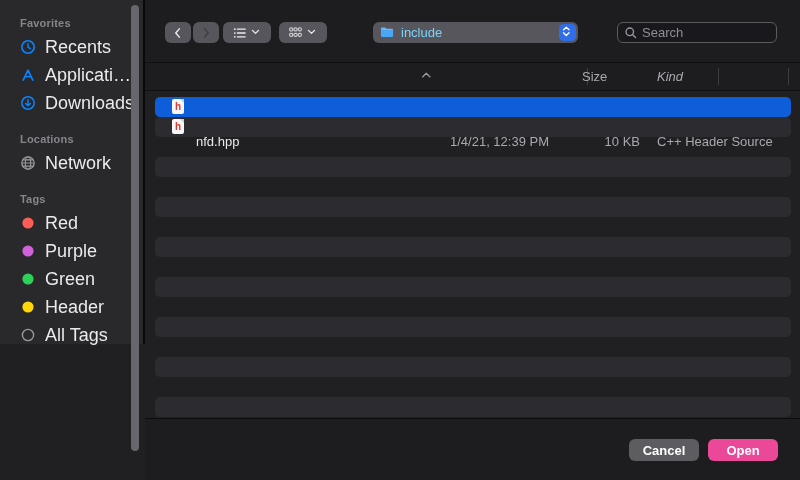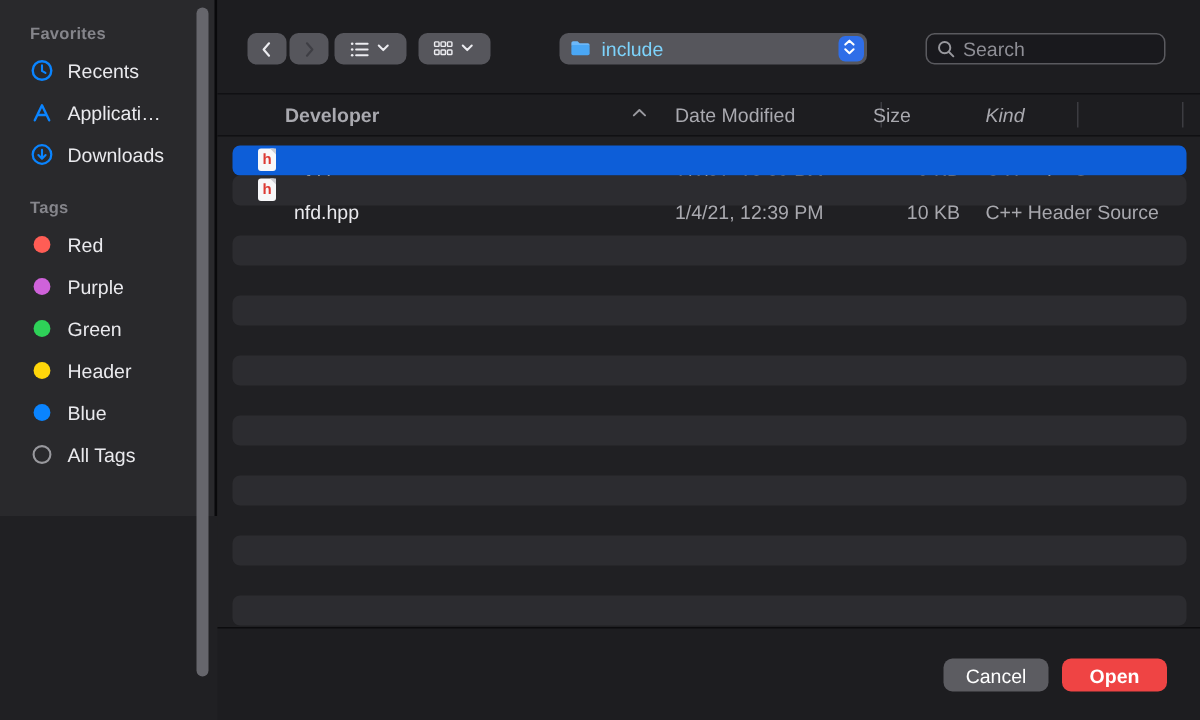--- a/index.html
+++ b/index.html
@@ -12,21 +12,21 @@
   .window{position:absolute;inset:0;}
 
   
   .sidebar{position:absolute;left:0;top:0;width:145px;height:344px;
     background:#29292c;border-right:2px solid #09090b;box-sizing:border-box;}
   .sidebar-sections{padding-top:13px;}
   .section-label{margin-top:12px;height:20px;line-height:20px;padding-left:20px;
     color:#85858b;font-size:11px;font-weight:700;letter-spacing:.2px;}
   .side-section:first-child .section-label{margin-top:0;}
   .side-item{height:28px;display:flex;align-items:center;padding-left:20px;gap:9px;
-    font-size:13px;color:#eaeaee;white-space:nowrap;cursor:default;}
+    font-size:18px;color:#eaeaee;white-space:nowrap;cursor:default;}
   .side-item .icon{width:16px;height:16px;display:inline-flex;align-items:center;justify-content:center;flex:0 0 16px;}
   .sidebar-scrollbar{position:absolute;top:5px;right:4px;width:8px;height:446px;
     border-radius:4px;background:#66666c;}
 
   
   .content{position:absolute;left:145px;top:0;width:655px;height:480px;background:#202023;}
 
   
   .toolbar{position:absolute;top:0;left:0;width:100%;height:62px;background:#1d1d20;}
   .tb-btn{position:absolute;top:22px;height:21px;background:#56565c;border:none;
@@ -82,23 +82,23 @@
     border-top:4px solid #cdcdd3;border-left:4px solid transparent;}
   .file-icon .letter{position:absolute;left:0;right:0;top:2px;text-align:center;
     font-size:10px;line-height:11px;font-weight:700;color:#dd3a34;}
 
   
   .footer{position:absolute;top:418px;left:0;width:100%;height:62px;background:#1d1d20;
     border-top:1px solid #0c0c0e;box-sizing:border-box;display:flex;justify-content:flex-end;
     align-items:flex-start;gap:9px;padding:20px 22px 0 0;}
   .btn{height:22px;border:none;border-radius:6px;font-size:13px;color:#fff;
     padding:0 13px;min-width:70px;box-sizing:border-box;display:flex;align-items:center;
-    justify-content:center;font-family:inherit;cursor:default;}
+    justify-content:center;font-family:inherit;cursor:default;font-weight:bold;}
   .btn-cancel{background:#5c5c61;}
-  .btn-open{background:#ef4444;font-weight:600;}
+  .btn-open{background:#ec4899;font-weight:600;}
 </style>
 </head>
 <body>
 
 <div class="window">
 
   <aside class="sidebar">
     <div class="sidebar-sections">
         <div class="side-section">
           <div class="section-label">Favorites</div>
@@ -123,20 +123,33 @@
             <span class="icon">
               <svg width="16" height="16" viewBox="0 0 16 16" fill="none">
                 <circle cx="8" cy="8" r="6.2" stroke="#0a84ff" stroke-width="1.5"></circle>
                 <path d="M8 4.8V10.6M5.6 8.4L8 10.8L10.4 8.4" stroke="#0a84ff" stroke-width="1.4" stroke-linecap="round" stroke-linejoin="round"></path>
               </svg>
             </span>
             <span>Downloads</span>
           </div>
         </div>
         <div class="side-section">
+          <div class="section-label">Locations</div>
+          <div class="side-item">
+            <span class="icon">
+              <svg width="16" height="16" viewBox="0 0 16 16" fill="none">
+                <circle cx="8" cy="8" r="6.2" stroke="#98989d" stroke-width="1.3"></circle>
+                <ellipse cx="8" cy="8" rx="2.7" ry="6.2" stroke="#98989d" stroke-width="1.1"></ellipse>
+                <path d="M1.8 8H14.2M2.7 4.9H13.3M2.7 11.1H13.3" stroke="#98989d" stroke-width="1.1"></path>
+              </svg>
+            </span>
+            <span>Network</span>
+          </div>
+        </div>
+        <div class="side-section">
           <div class="section-label">Tags</div>
           <div class="side-item">
             <span class="icon">
               <svg width="16" height="16" viewBox="0 0 16 16" fill="none">
                 <circle cx="8" cy="8" r="5.6" fill="#ff5d55"></circle>
               </svg>
             </span>
             <span>Red</span>
           </div>
           <div class="side-item">
@@ -155,28 +168,20 @@
             </span>
             <span>Green</span>
           </div>
           <div class="side-item">
             <span class="icon">
               <svg width="16" height="16" viewBox="0 0 16 16" fill="none">
                 <circle cx="8" cy="8" r="5.6" fill="#ffd60a"></circle>
               </svg>
             </span>
             <span>Header</span>
-          </div>
-          <div class="side-item">
-            <span class="icon">
-              <svg width="16" height="16" viewBox="0 0 16 16" fill="none">
-                <circle cx="8" cy="8" r="5.6" fill="#0a84ff"></circle>
-              </svg>
-            </span>
-            <span>Blue</span>
           </div>
           <div class="side-item">
             <span class="icon">
               <svg width="16" height="16" viewBox="0 0 16 16" fill="none">
                 <circle cx="8" cy="8" r="5.6" stroke="#98989d" stroke-width="1.4"></circle>
               </svg>
             </span>
             <span>All Tags</span>
           </div>
         </div>
@@ -258,28 +263,26 @@
             <svg width="14" height="14" viewBox="0 0 16 16" fill="none">
               <circle cx="6.6" cy="6.6" r="4.3" stroke="#98989d" stroke-width="1.5"></circle>
               <path d="M9.9 9.9L13.2 13.2" stroke="#98989d" stroke-width="1.5" stroke-linecap="round"></path>
             </svg>
           </span>
         <input type="text" placeholder="Search" style="">
       </div>
     </div>
 
     <div class="header-row">
-      <span class="hcol hcol-name">Developer</span>
       <span class="icon sort-icon">
           <svg width="13" height="13" viewBox="0 0 16 16" fill="none">
             <path d="M3.4 9L8 4.6L12.6 9" stroke="#9a9aa0" stroke-width="1.6" stroke-linecap="round" stroke-linejoin="round" transform="translate(-1.5,-0.5)"></path>
           </svg>
         </span>
       <span class="hsep sep-a"></span>
-      <span class="hcol hcol-date">Date Modified</span>
       <span class="hsep sep-b"></span>
       <span class="hcol hcol-size">Size</span>
       <span class="hsep sep-c"></span>
       <span class="hcol hcol-kind">Kind</span>
     </div>
 
     <div class="file-list">
         <div class="row selected">
           <span class="cell-icon file-icon">
             <span class="fold"></span>

